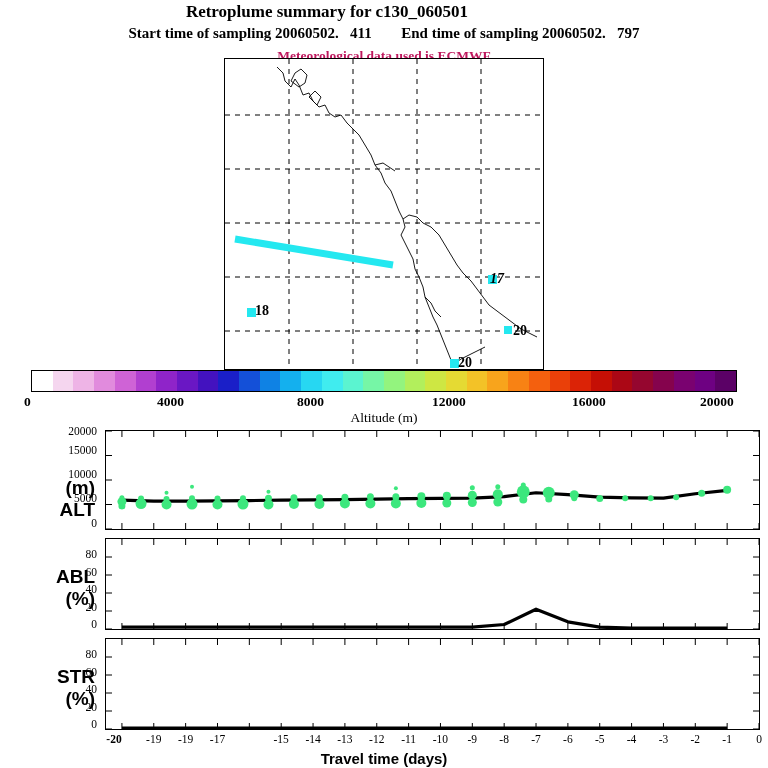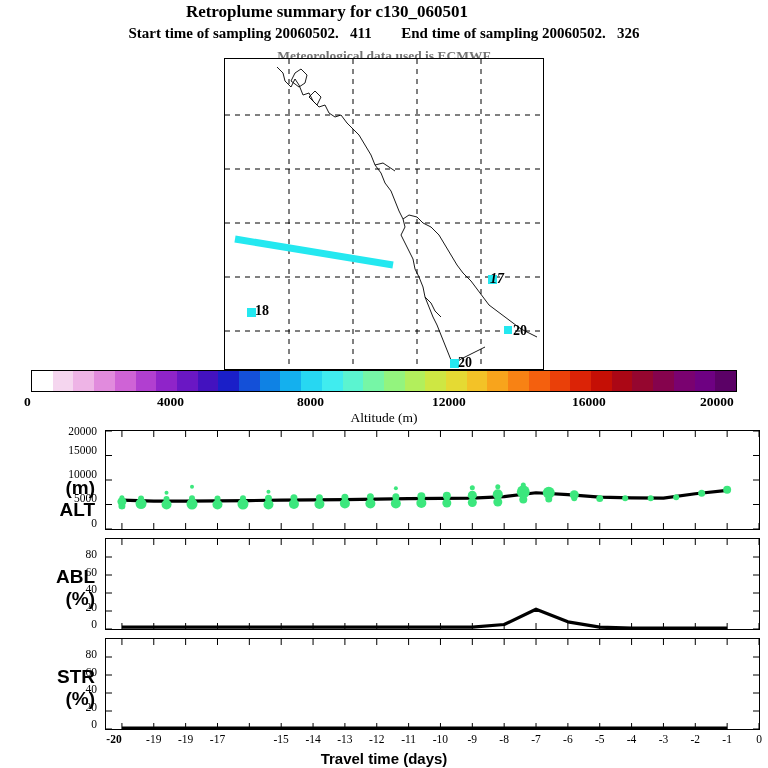--- a/index.html
+++ b/index.html
@@ -14,21 +14,21 @@
     top:2px;left:0;width:654px;text-align:center;
     font-size:17px;font-weight:bold;color:#000;
   }
   #subtitle{
     top:25px;left:0;width:768px;text-align:center;
     font-size:15px;font-weight:bold;color:#000;
   }
   #subtitle span.gap{display:inline-block;width:22px;}
   #metline{
     top:48px;left:0;width:768px;text-align:center;
-    font-size:13.5px;font-weight:bold;color:#737373;
+    font-size:13.5px;font-weight:bold;color:#be185d;
   }
   
   #map{
     left:224px;top:58px;width:320px;height:312px;
     border:1px solid #000;box-sizing:border-box;overflow:hidden;background:#fff;
   }
   #map svg{display:block;}
   .maplabel{
     font-family:"Liberation Serif", serif;font-size:14px;font-weight:bold;color:#000;
   }
@@ -64,21 +64,21 @@
 <body>
 
 <div id="title" class="abs">Retroplume summary for c130_060501</div>
 <div id="subtitle" class="abs">
   <span>Start time of sampling 20060502.</span>
   <span>&nbsp;</span>
   <span>411</span>
   <span class="gap"></span>
   <span>End time of sampling 20060502.</span>
   <span>&nbsp;</span>
-  <span>326</span>
+  <span>797</span>
 </div>
 <div id="metline" class="abs">Meteorological data used is ECMWF</div>
 
 <div id="map" class="abs">
   <svg width="318" height="310" viewBox="0 0 318 310">
 
     <g stroke="#000" stroke-width="1" stroke-dasharray="5,5" fill="none">
       <line x1="64" y1="0" x2="64" y2="310"></line>
       <line x1="128" y1="0" x2="128" y2="310"></line>
       <line x1="192" y1="0" x2="192" y2="310"></line>

